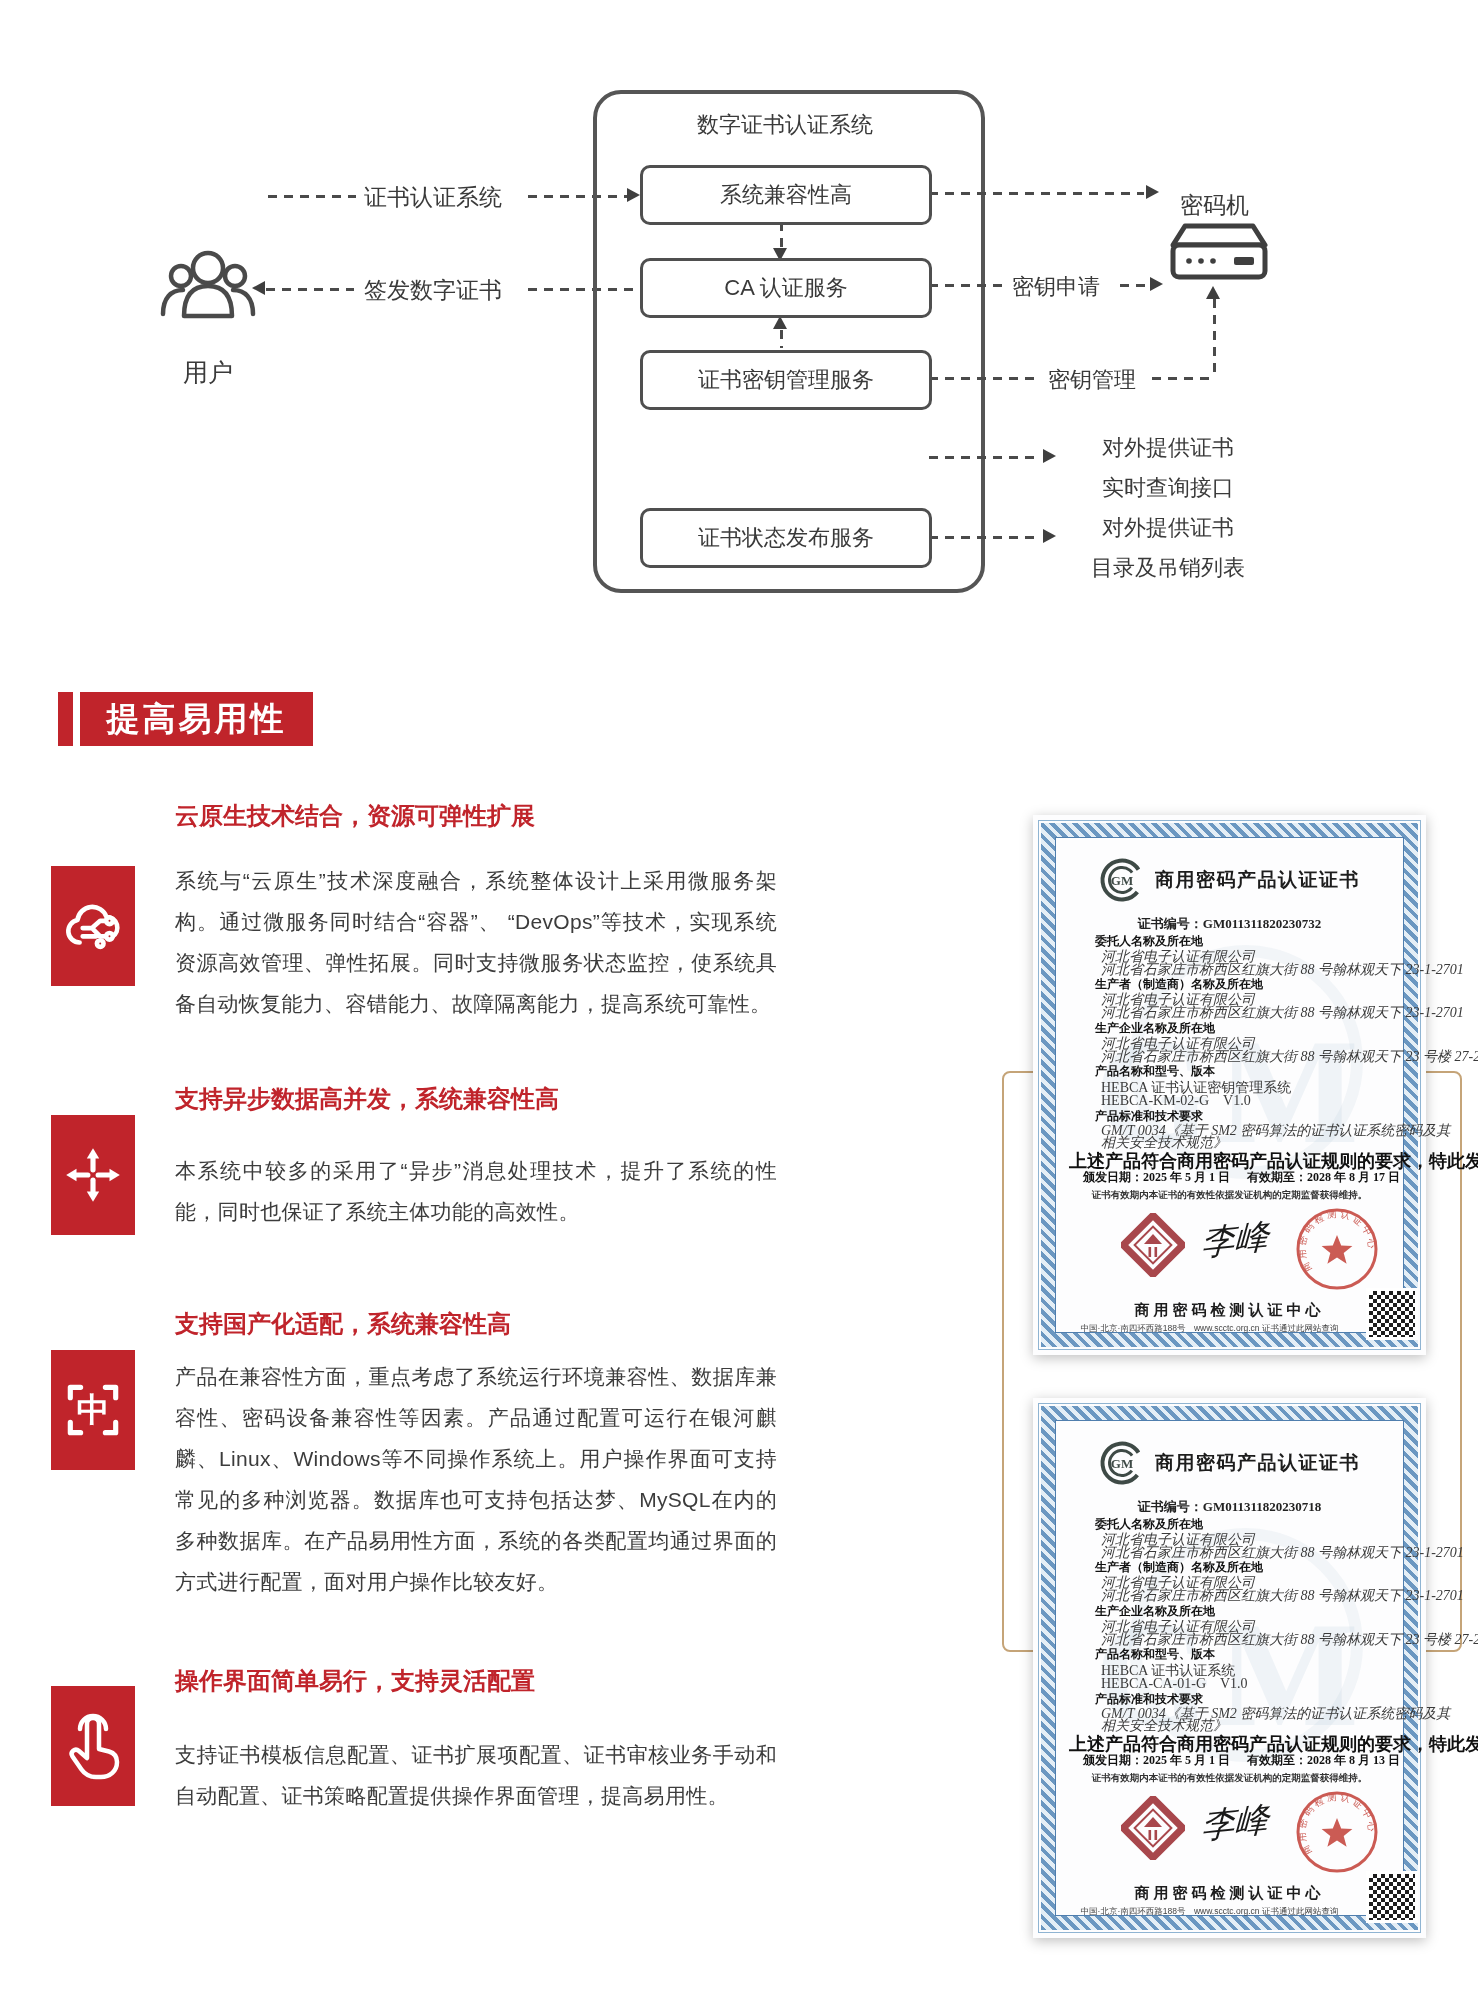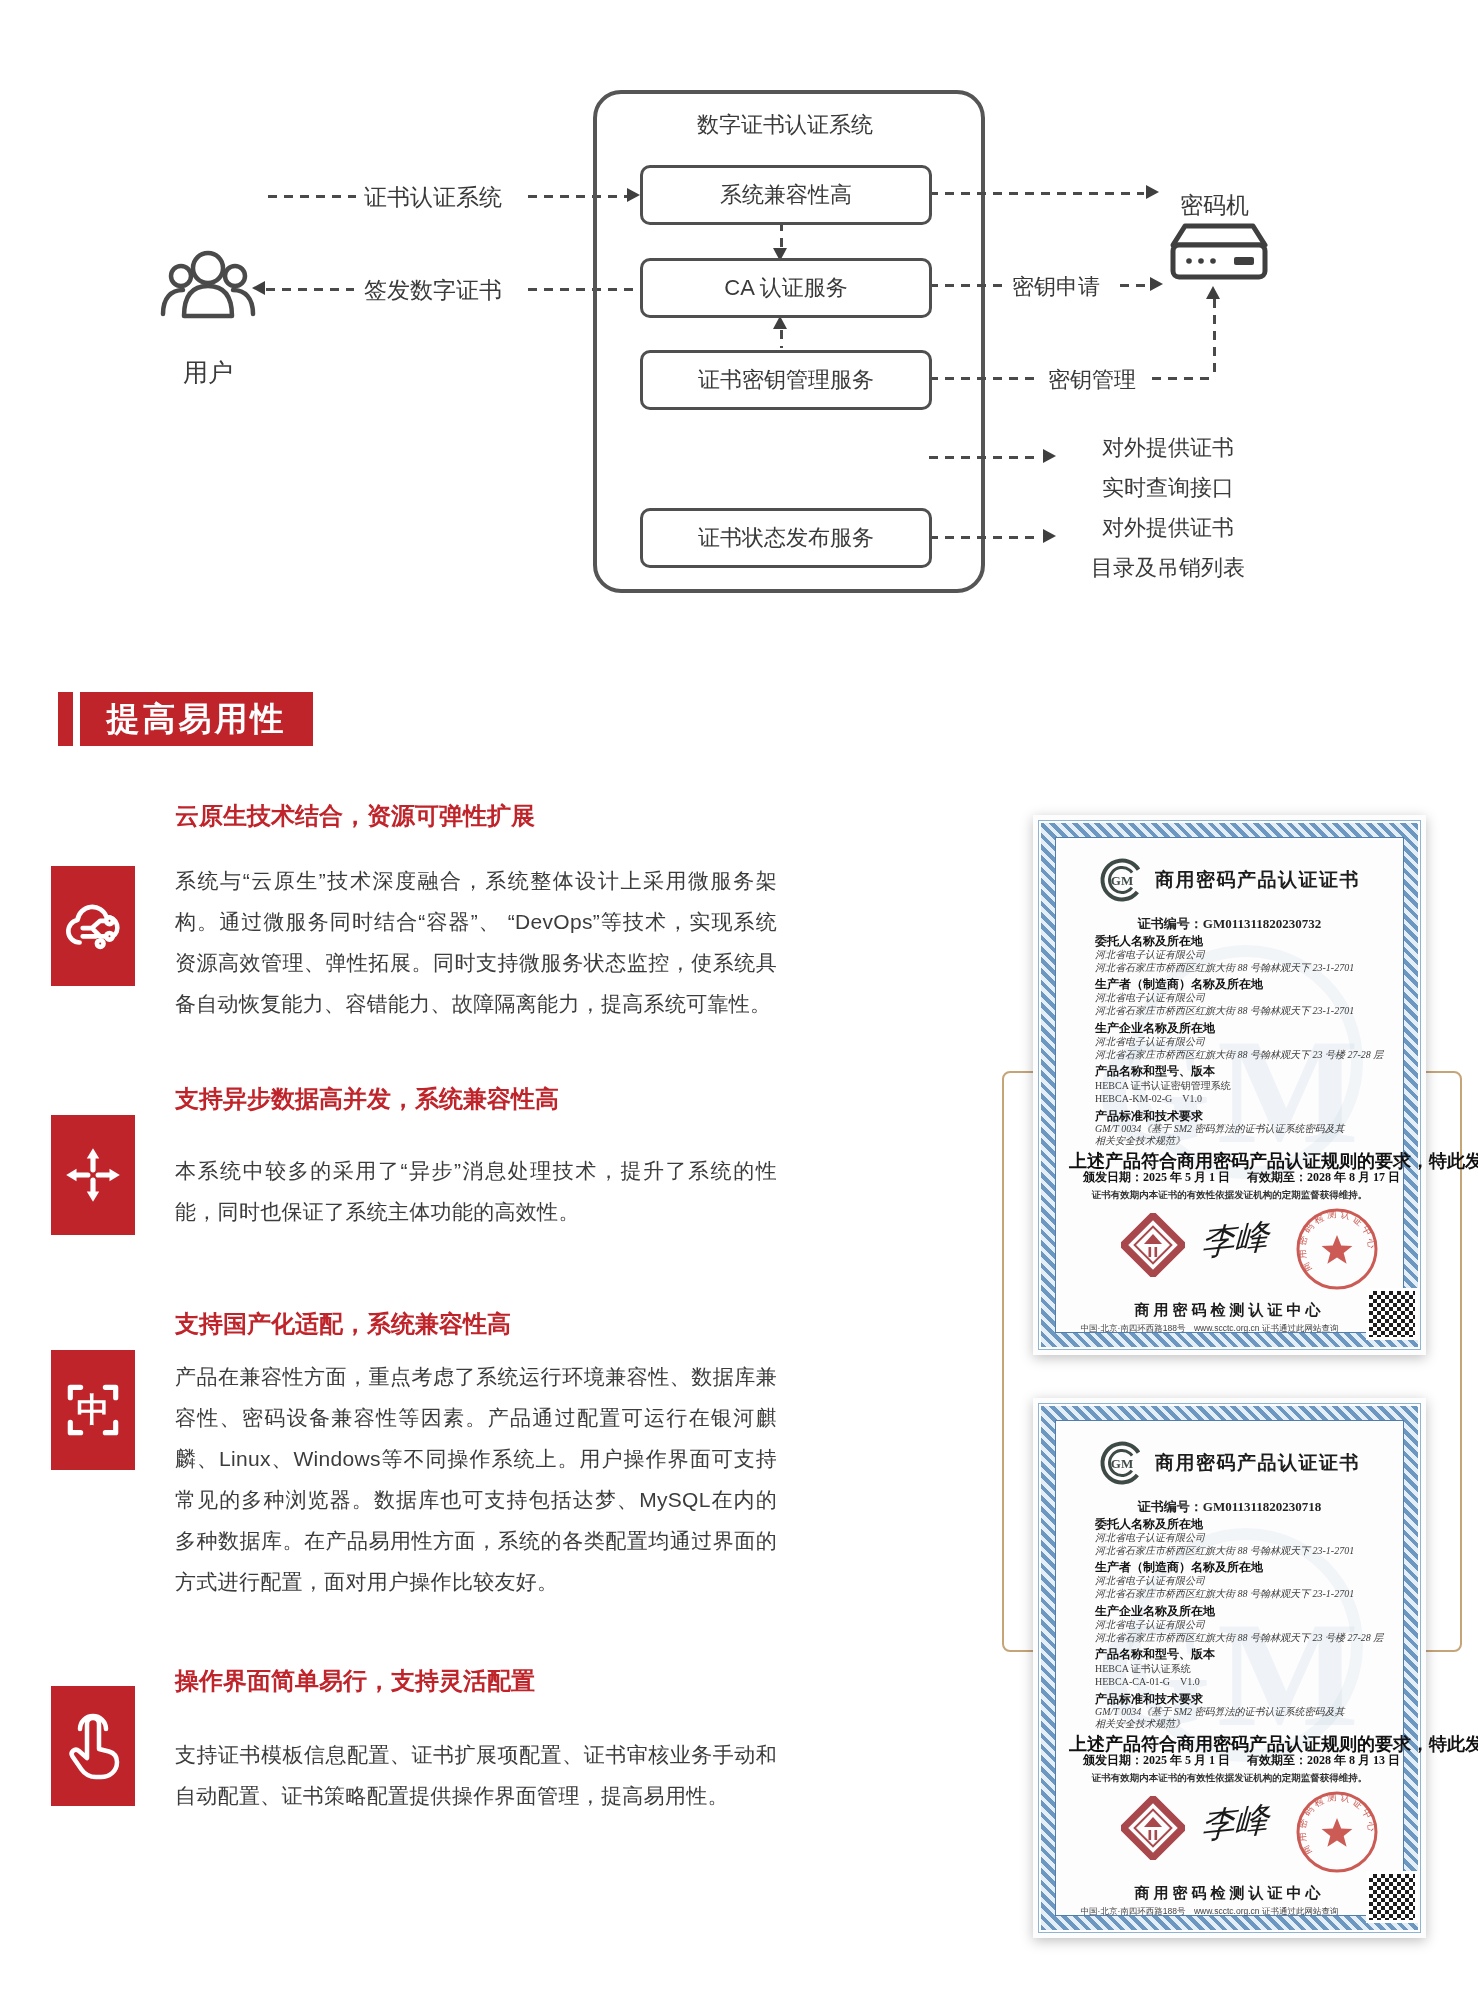--- a/index.html
+++ b/index.html
@@ -49,22 +49,22 @@
   .wm { position:absolute; left:0; right:0; top:190px; text-align:center; font-size:150px; font-weight:bold;
         color:rgba(150,178,200,.13); letter-spacing:6px; z-index:1; font-family:"Liberation Serif",serif; }
   .wmcirc { position:absolute; left:96px; top:130px; width:210px; height:210px; border-radius:50%;
             border:12px solid rgba(150,178,200,.10); z-index:1; }
   .cert-head { position:absolute; left:0; right:0; top:42px; display:flex; align-items:center;
                justify-content:center; gap:10px; z-index:3; }
   .cert-title { font-size:19px; font-weight:bold; color:#1d1d1d; letter-spacing:1.5px; }
   .cert-no { position:absolute; left:0; right:0; top:100px; text-align:center; z-index:3;
              font-family:"Liberation Serif",serif; font-weight:bold; font-size:13px; color:#222; }
   .clabel { position:absolute; left:62px; font-size:12px; font-weight:bold; color:#111; z-index:3; white-space:nowrap; }
-  .cline  { position:absolute; left:62px; font-style:italic; font-family:"Liberation Serif",serif;
-            font-size:10px; color:#3a3a3a; z-index:3; white-space:nowrap; }
+  .cline  { position:absolute; left:68px; font-style:italic; font-family:"Liberation Serif",serif;
+            font-size:14px; color:#3a3a3a; z-index:3; white-space:nowrap; }
   .cstat { position:absolute; left:36px; right:36px; text-align:center; font-size:18px; font-weight:bold;
            color:#111; z-index:3; white-space:nowrap; }
   .cdates { position:absolute; left:50px; right:26px; display:flex; justify-content:space-between;
             font-family:"Liberation Serif",serif; font-weight:bold; font-size:12px; color:#111; z-index:3; }
   .cnote { position:absolute; left:0; right:0; text-align:center; font-size:9.5px; font-weight:600;
            color:#333; z-index:3; }
   .sig { position:absolute; left:168px; top:402px; font-family:"DejaVu Serif",serif; font-style:italic;
          font-size:34px; color:#1a1a1a; transform:rotate(-6deg) skewX(-8deg); z-index:3; }
   .cissuer { position:absolute; left:0; right:0; top:486px; text-align:center; font-size:15px;
              font-weight:bold; letter-spacing:4px; color:#1d1d1d; z-index:3; }

